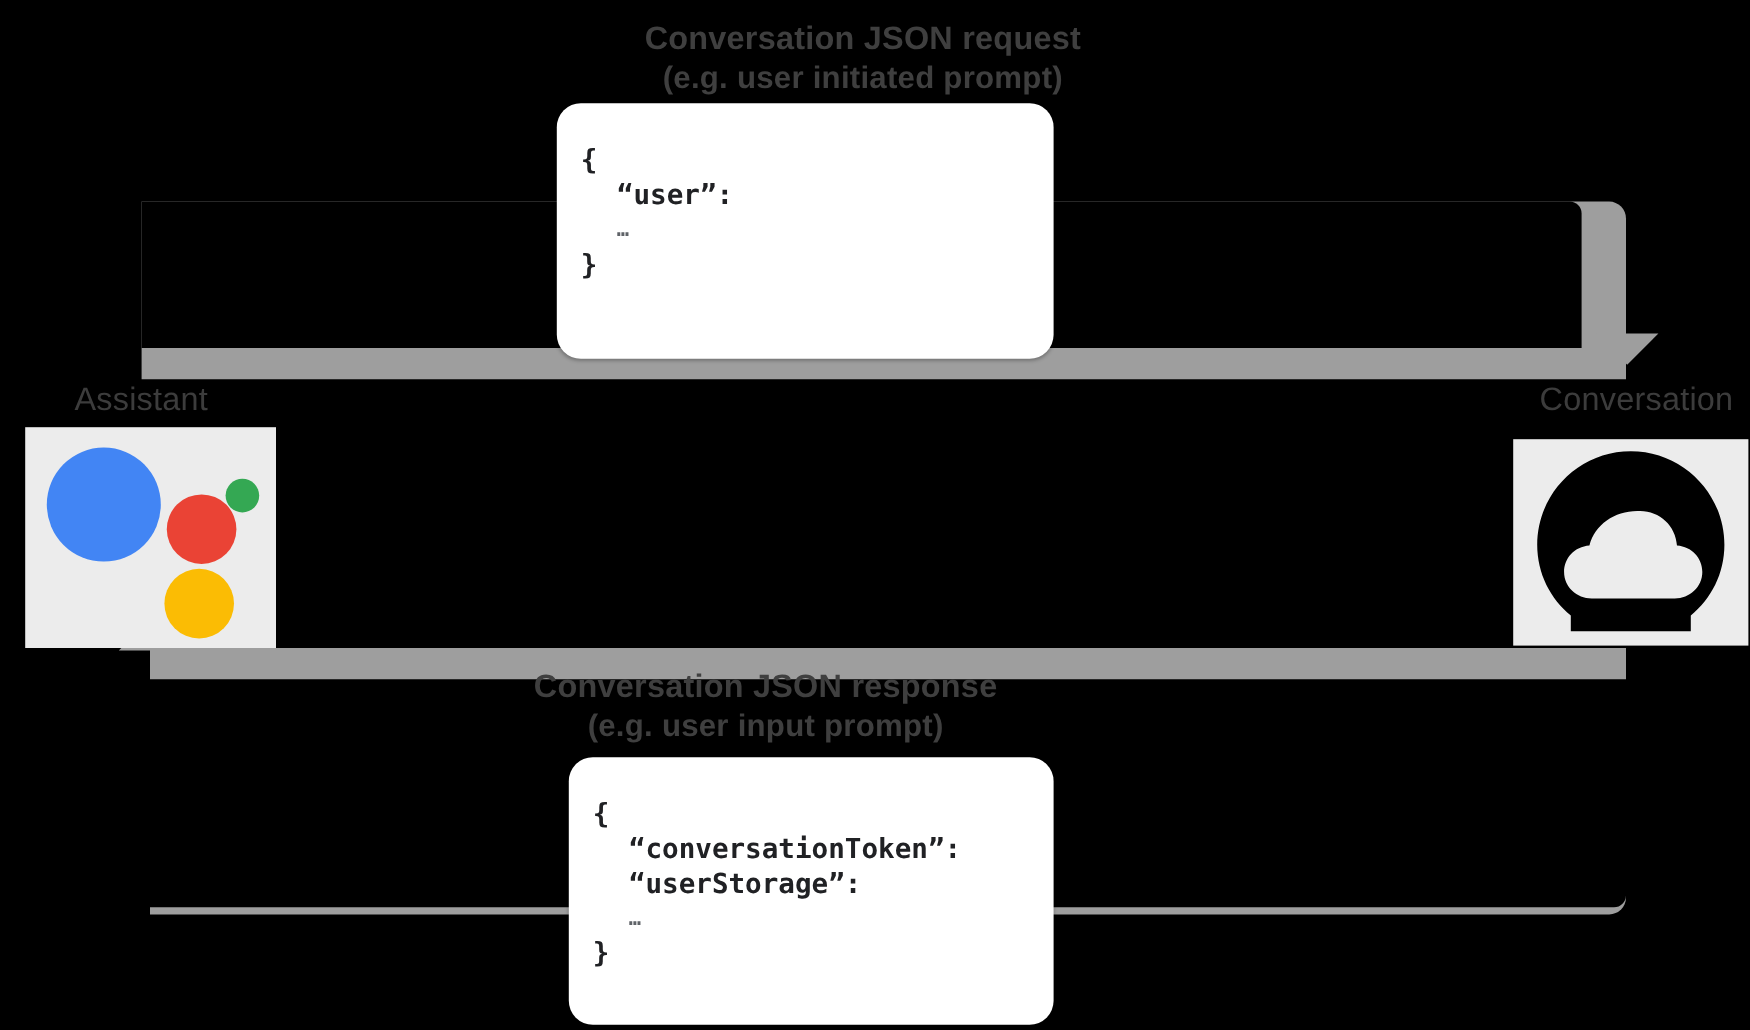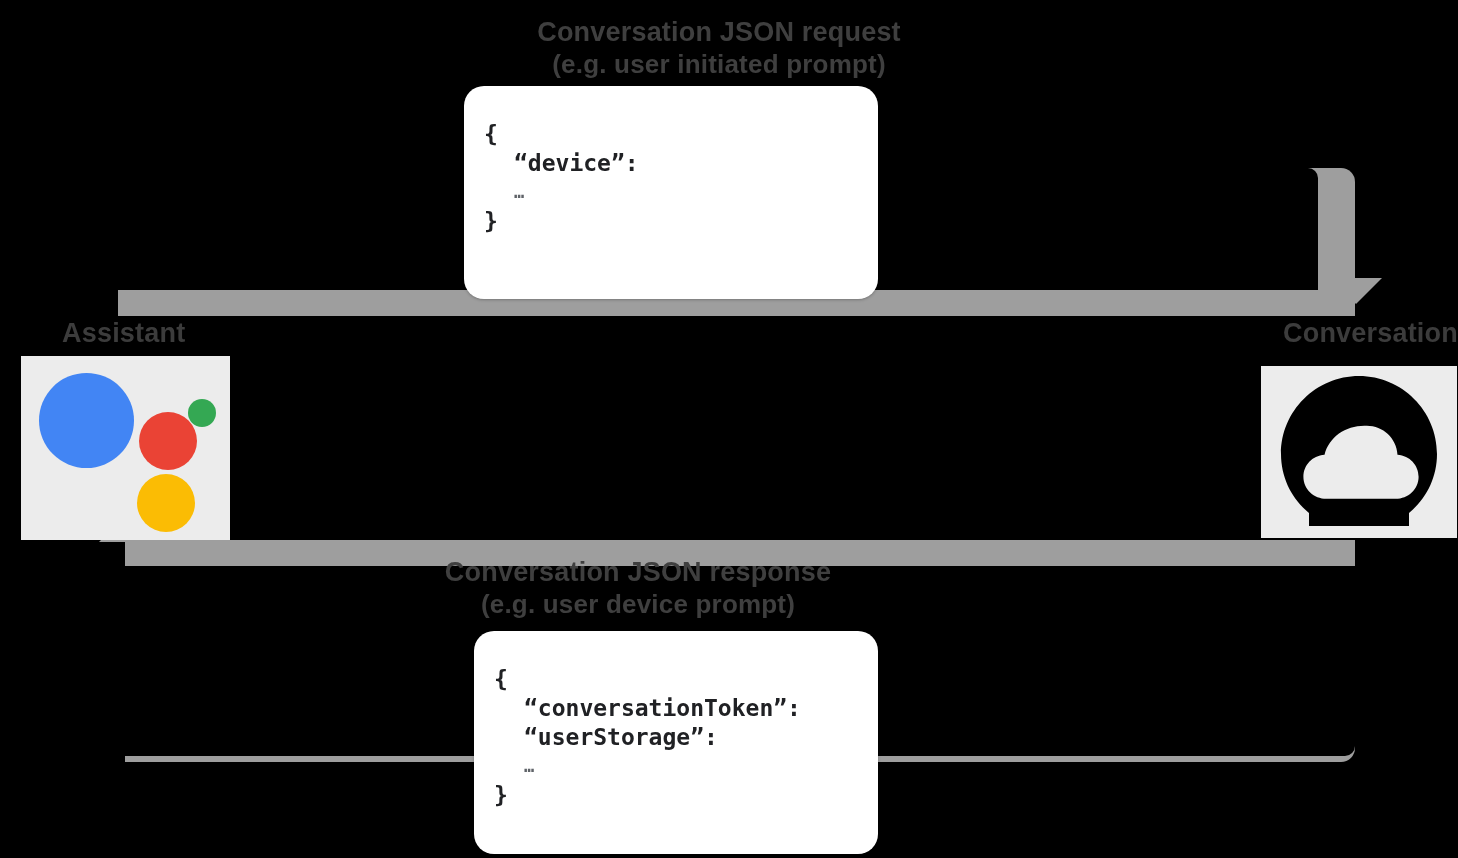--- a/index.html
+++ b/index.html
@@ -109,21 +109,21 @@
   #assistant-green  { left: 167px; top: 43px; width: 28px; height: 28px; background: #34A853; }
   #assistant-yellow { left: 116px; top: 118px; width: 58px; height: 58px; background: #FBBC04; }
 
   #cloud-fn-svg { position: absolute; left: 14px; top: 8px; }
 
   
   .node-caption {
     position: absolute;
     color: #3c3c3c;
     font-size: 27px;
-    font-weight: 700;
+    font-weight: 400;
     letter-spacing: 0.2px;
     white-space: nowrap;
   }
   #assistant-caption { left: 62px; top: 318px; }
   #fulfillment-caption { left: 1283px; top: 318px; }
 
   
   .flow-caption {
     position: absolute;
     text-align: center;
@@ -195,21 +195,21 @@
   <div id="flow-response-inner"></div>
   <div id="flow-response-head"></div>
 
   <div class="flow-caption" id="request-caption">
     <span class="line1">Conversation JSON request</span>
     <span class="line2">(e.g. user initiated prompt)</span>
   </div>
 
   <div class="flow-caption" id="response-caption">
     <span class="line1">Conversation JSON response</span>
-    <span class="line2">(e.g. user device prompt)</span>
+    <span class="line2">(e.g. user input prompt)</span>
   </div>
 
   <div class="node-caption" id="assistant-caption">Assistant</div>
   <div class="node-tile" id="assistant-tile">
     <span class="dot" id="assistant-blue"></span>
     <span class="dot" id="assistant-red"></span>
     <span class="dot" id="assistant-green"></span>
     <span class="dot" id="assistant-yellow"></span>
   </div>
 
@@ -219,21 +219,21 @@
       <path fill="#000000" d="M84 2 C127 2 162 37 162 80 C162 104 151 125 134 139 L134 152 L34 152 L34 139
                                C17 125 6 104 6 80 C6 37 41 2 84 2 Z"></path>
       <path fill="#ececec" d="M100 50 C117 50 131 63 132 80 C145 81 154 91 154 103
                                C154 116 143 126 130 126 L58 126 C45 126 34 116 34 103
                                C34 91 43 81 56 80 C61 61 79 49 100 50 Z" transform="translate(-10,0) scale(0.96) translate(6,4)"></path>
     </svg>
   </div>
 
   <div class="json-card" id="request-json-card">
     <span class="json-line">{</span>
-    <span class="json-line json-indent">“device”:</span>
+    <span class="json-line json-indent">“user”:</span>
     <span class="json-line json-ellipsis">…</span>
     <span class="json-line">}</span>
   </div>
 
   <div class="json-card" id="response-json-card">
     <span class="json-line">{</span>
     <span class="json-line json-indent">“conversationToken”:</span>
     <span class="json-line json-indent">“userStorage”:</span>
     <span class="json-line json-ellipsis">…</span>
     <span class="json-line">}</span>

